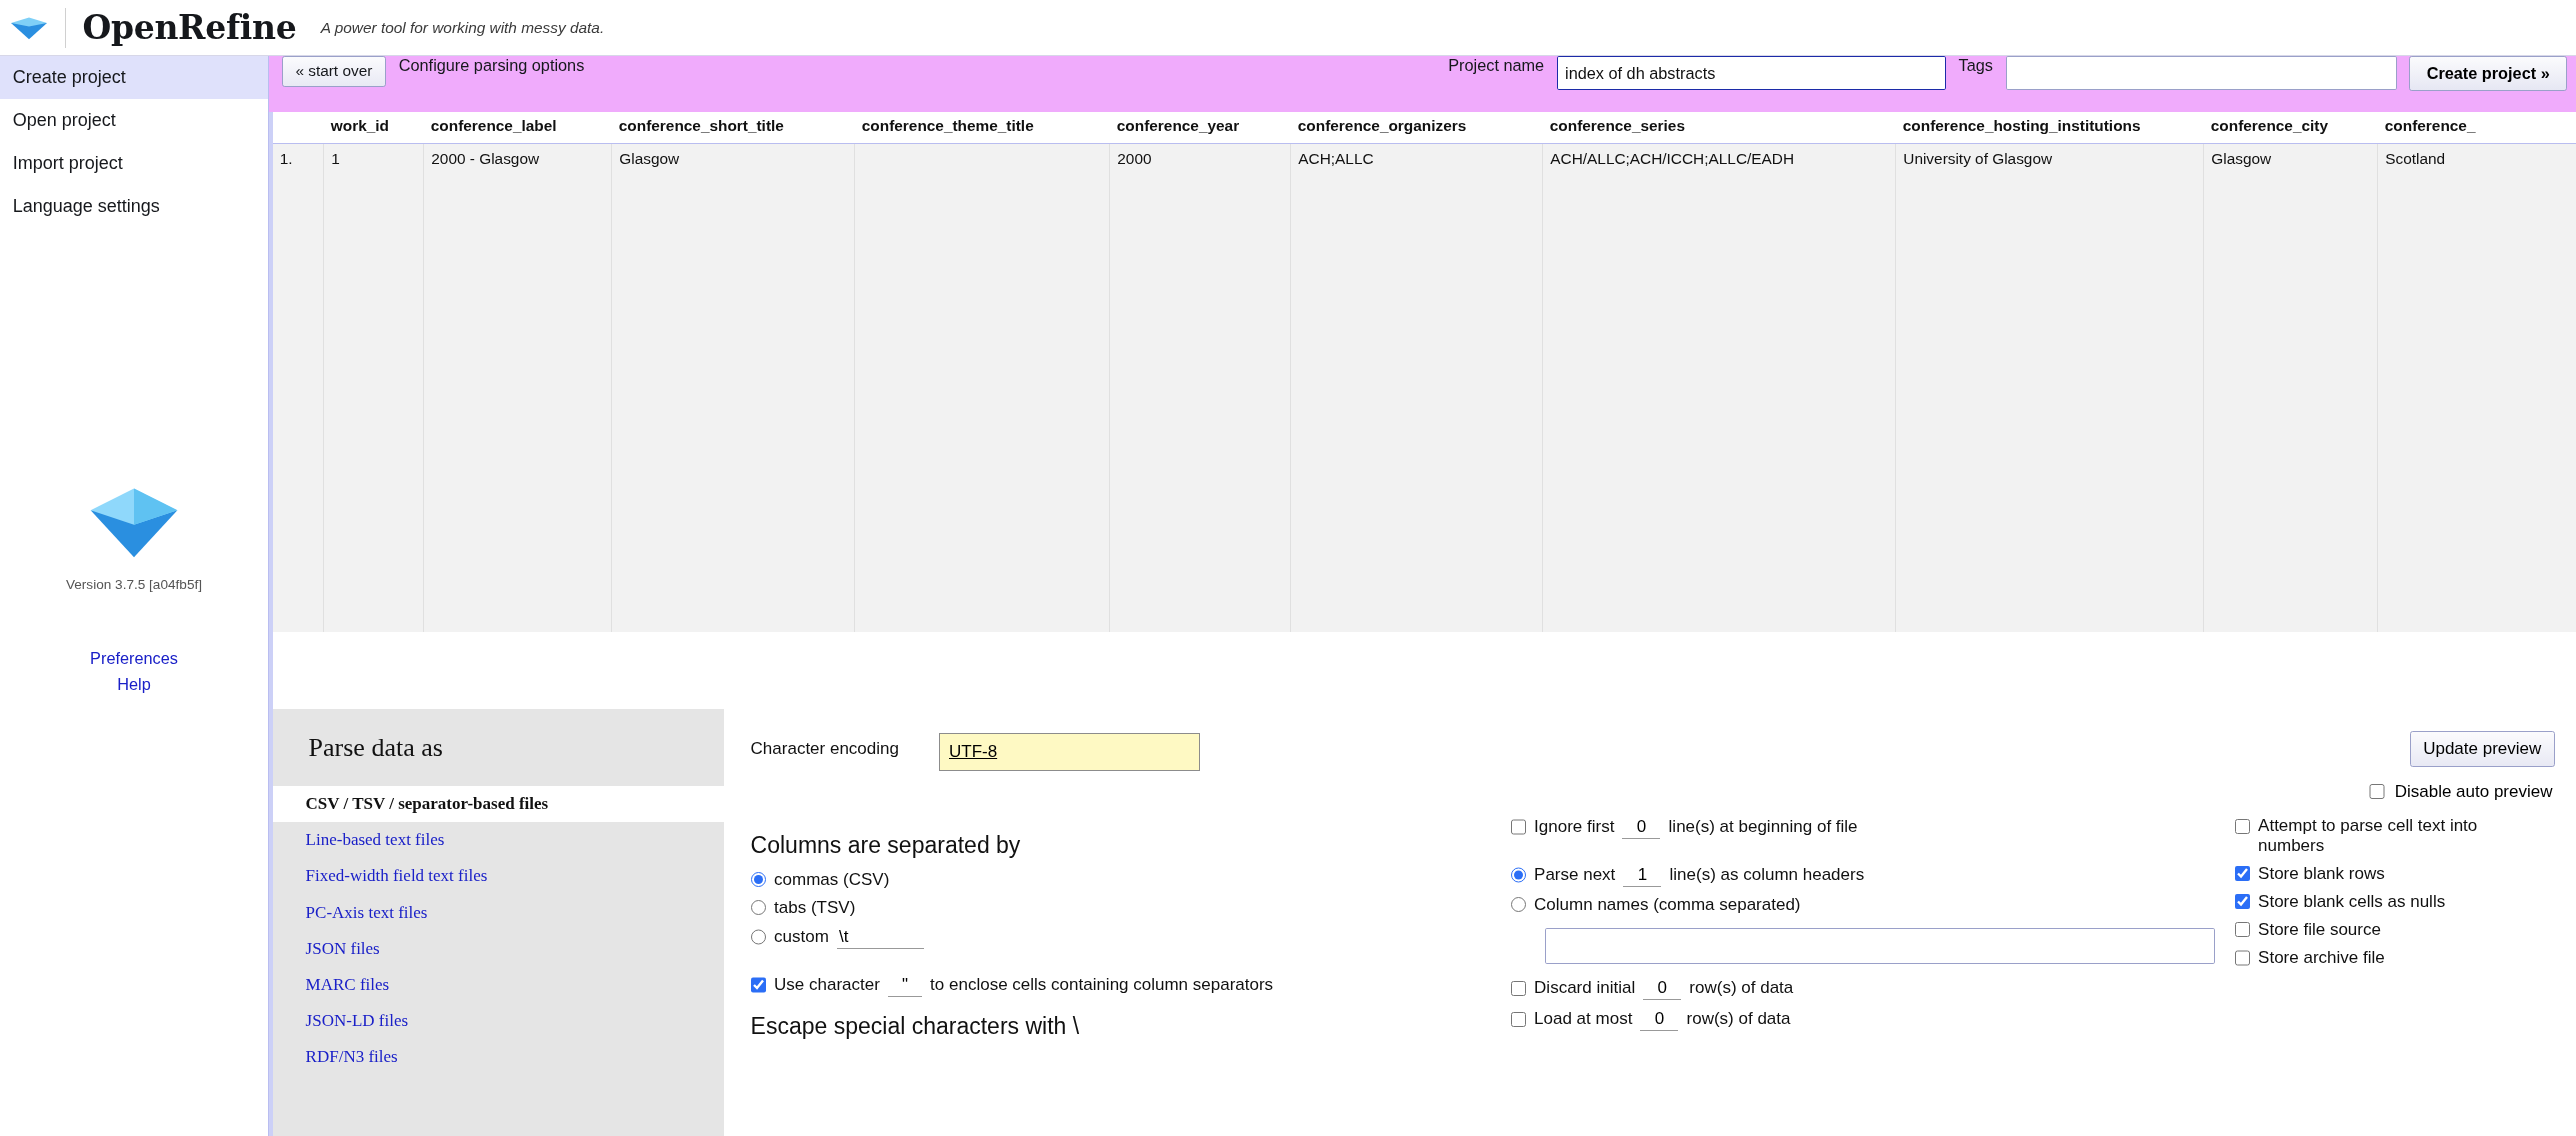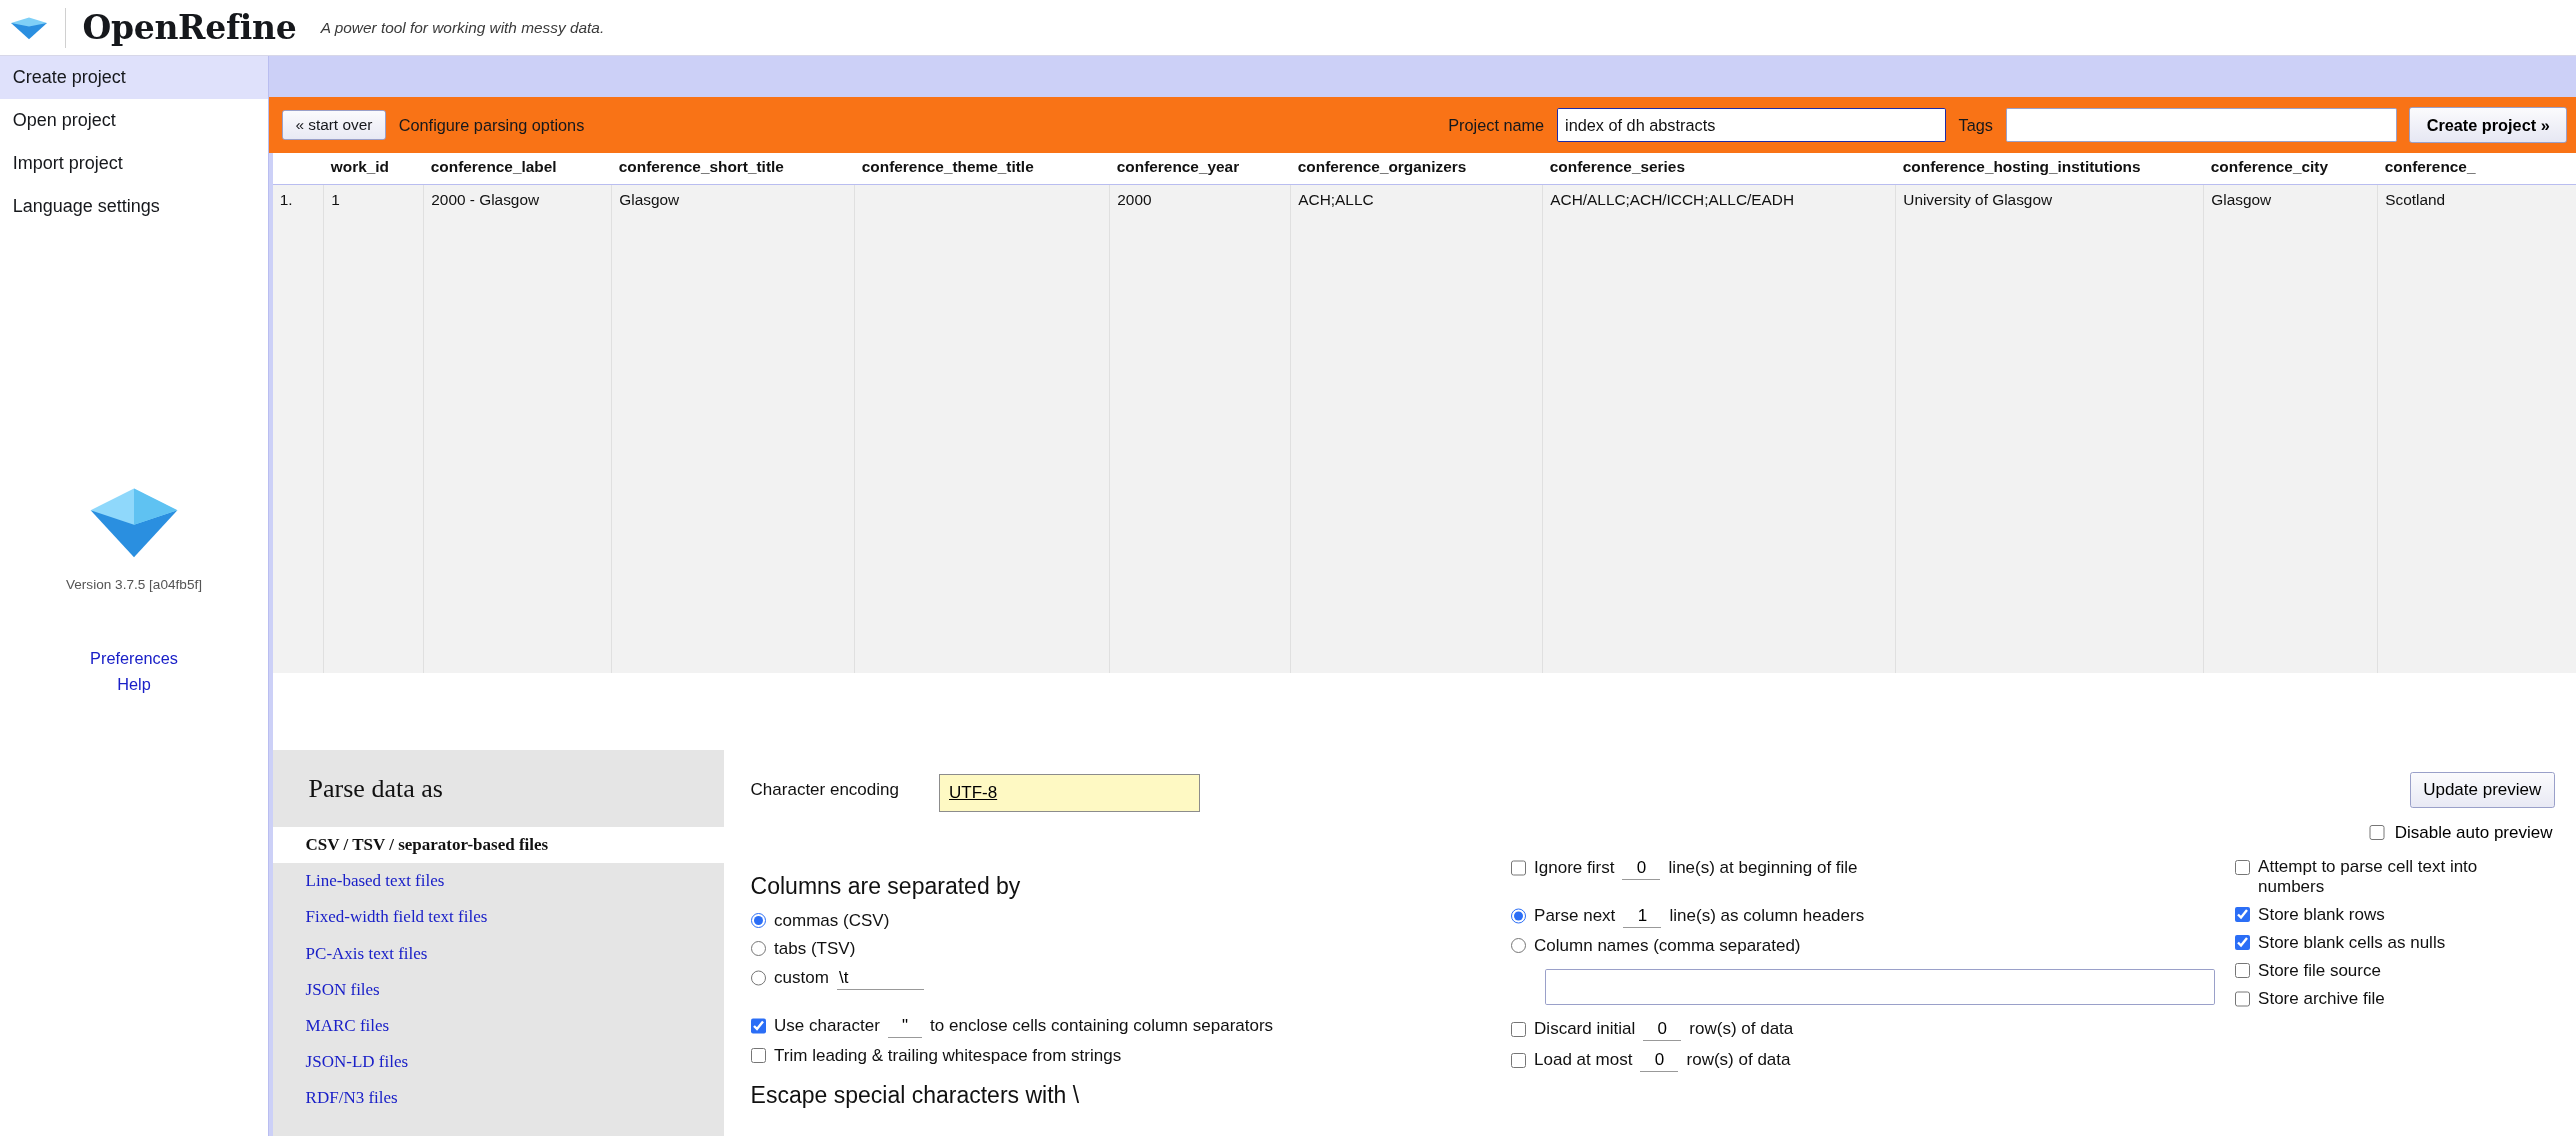--- a/index.html
+++ b/index.html
@@ -111,25 +111,24 @@
     flex-direction: column;
     background: #ccd0f7;
     border-left: 0.9px solid #b9bdf0;
   }
 
   
   .toolbar {
     height: 56px;
     flex: 0 0 56px;
     display: flex;
-    align-items: center;
+    align-items: flex-start;
     padding: 0 9px 0 12.7px;
     gap: 12.7px;
-    background: #f97316;
-    margin-top: 41px;
+    background: #f0abfc;
   }
   .btn {
     font-family: "Liberation Sans", sans-serif;
     font-size: 15.4px;
     padding: 5.4px 12.7px;
     border: 0.9px solid #9aa0c9;
     border-radius: 2.7px;
     background: linear-gradient(#fbfbfd,#e8e9f4);
     color: #16181c;
     cursor: pointer;
@@ -498,24 +497,20 @@
                 <input class="custom-sep" type="text" value="\t" style="">
               </label>
 
               <label class="check-line gap-top">
                 <input type="checkbox" checked="" style="">
                 <span>Use character</span>
                 <input class="quote-char" type="text" value="&quot;" style="">
                 <span class="nowrap">to enclose cells containing column separators</span>
               </label>
 
-              <label class="check-line">
-                <input type="checkbox" style="">
-                <span>Trim leading &amp; trailing whitespace from strings</span>
-              </label>
 
               <div class="opt-title">Escape special characters with \</div>
             </div>
 
             <div class="col-b">
               <label class="check-line">
                 <input type="checkbox" style="">
                 <span>Ignore first</span>
                 <input class="mini-input" type="text" value="0" style="">
                 <span>line(s) at beginning of file</span>

